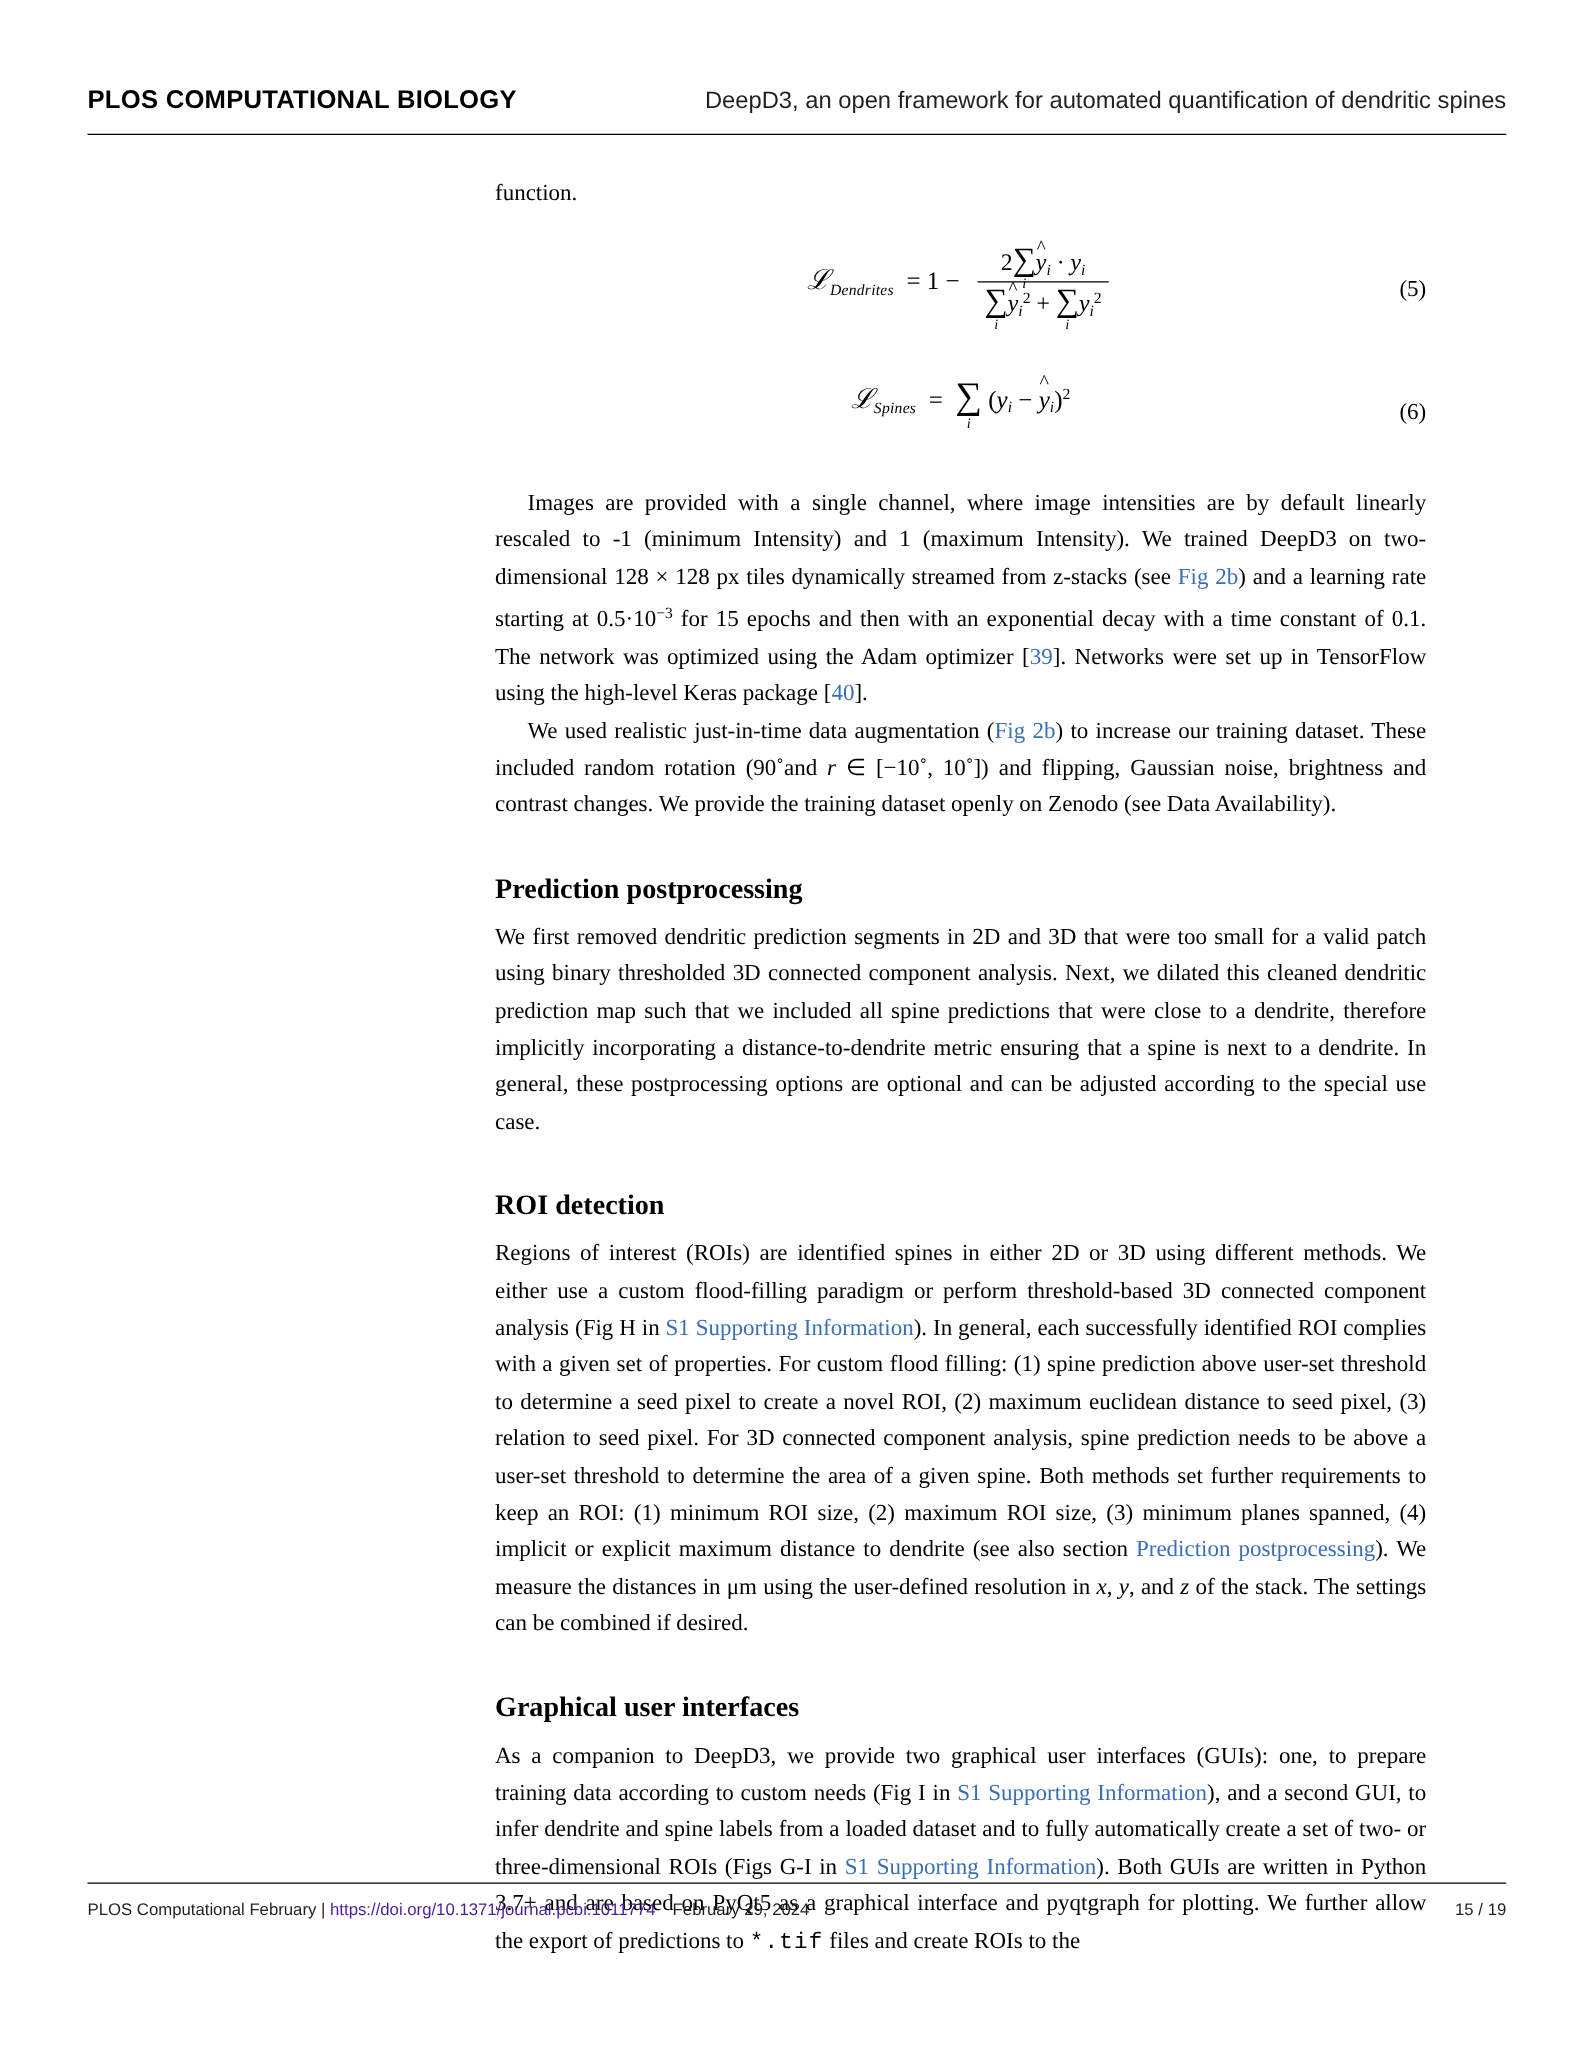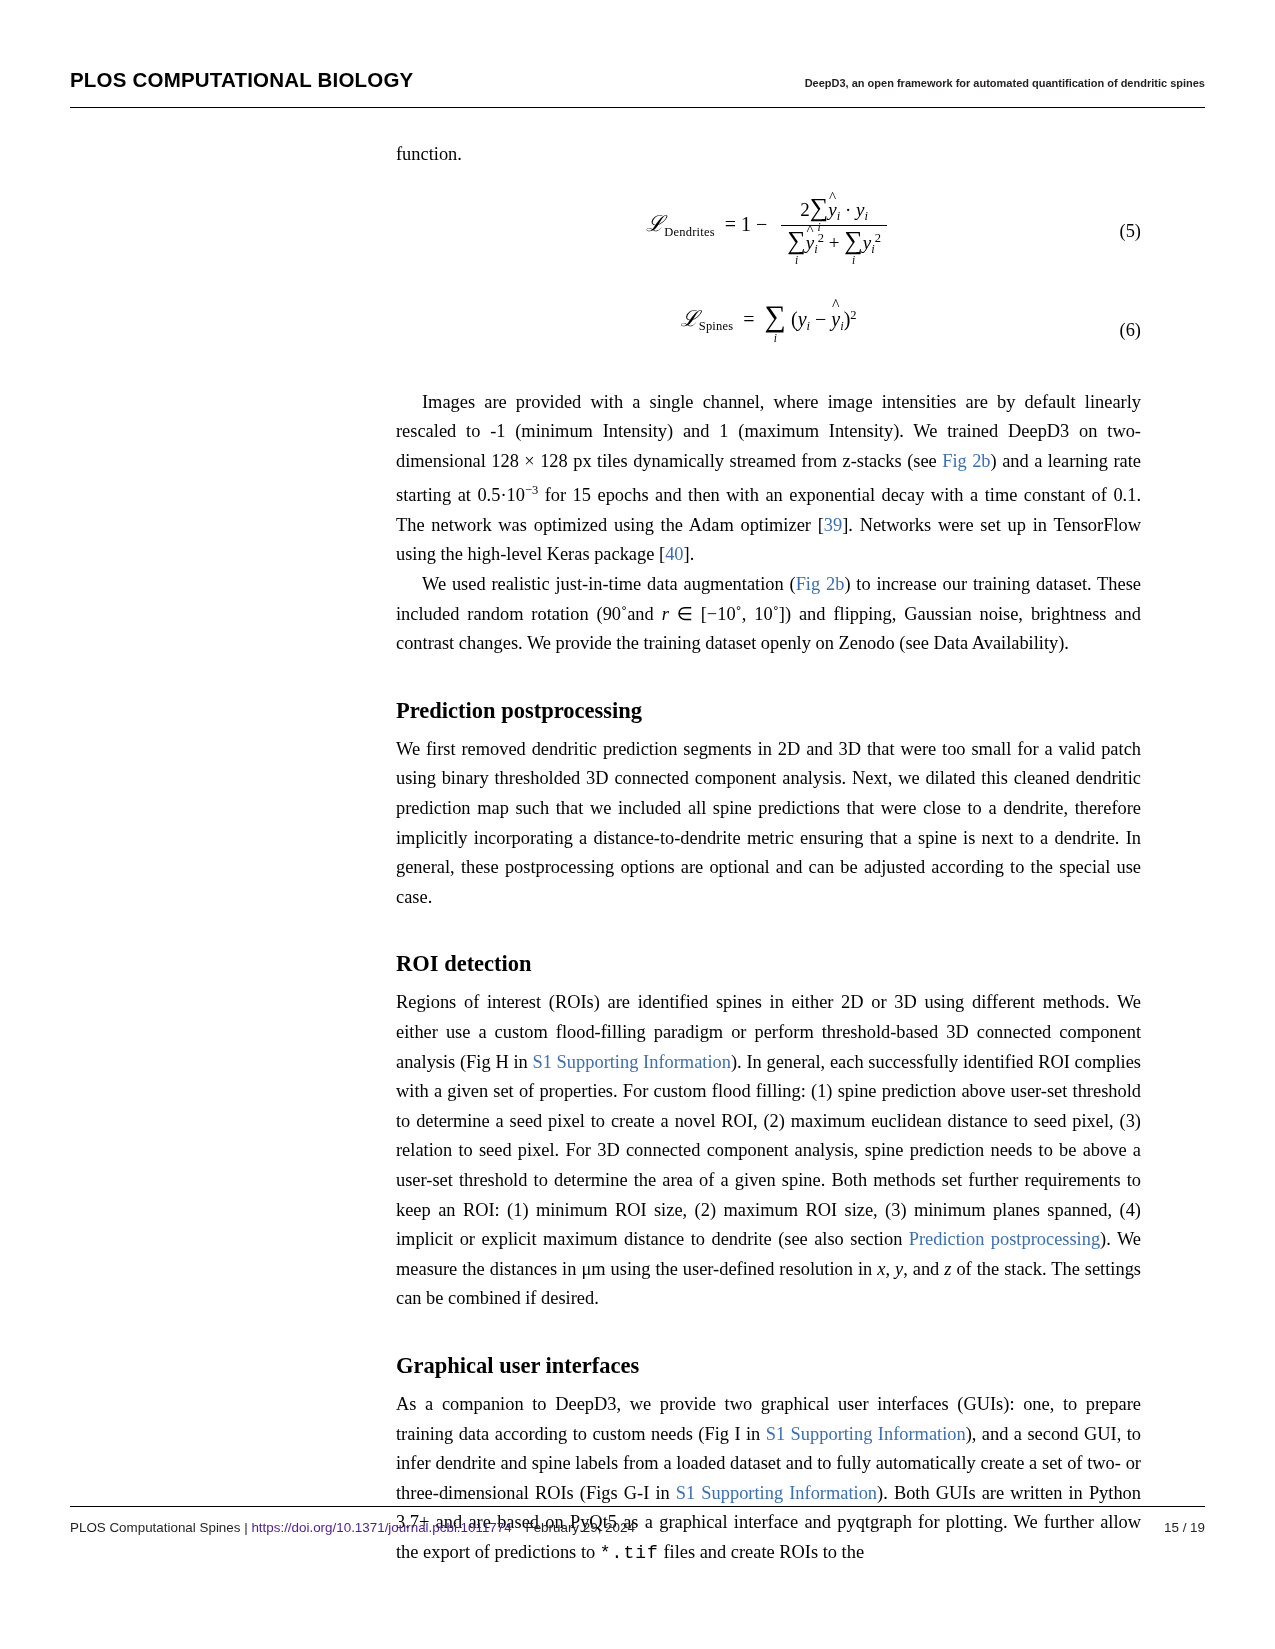--- a/index.html
+++ b/index.html
@@ -35,25 +35,24 @@
   .journal-title {
     font-family: "Liberation Sans", sans-serif;
     font-size: 20.5px;
     font-weight: bold;
     letter-spacing: 0.2px;
     color: #000;
     white-space: nowrap;
   }
   .running-head {
     font-family: "Liberation Sans", sans-serif;
-    font-size: 11px;
+    font-size: 19px;
     color: #231f20;
     text-align: right;
     white-space: nowrap;
-    font-weight: bold;
   }
   .header-rule {
     position: absolute;
     left: 70px;
     top: 107px;
     width: 1135px;
     height: 1px;
     background: #000000;
   }
 
@@ -111,20 +110,21 @@
 
   
   .mathvar { font-style: italic; }
   .scriptcal {
     font-family: "Liberation Serif", serif;
     font-style: italic;
     font-size: 22px;
   }
   .sub {
     font-size: 12.5px;
+    font-style: italic;
     vertical-align: -0.35em;
     letter-spacing: 0.2px;
   }
   .frac {
     display: inline-block;
     vertical-align: middle;
     text-align: center;
     margin: 0 4px;
   }
   .frac .num {
@@ -254,20 +254,20 @@
     <p>Regions of interest (ROIs) are identified spines in either 2D or 3D using different methods. We either use a custom flood-filling paradigm or perform threshold-based 3D connected component analysis (Fig H in <a class="xref" href="#">S1 Supporting Information</a>). In general, each successfully identified ROI complies with a given set of properties. For custom flood filling: (1) spine prediction above user-set threshold to determine a seed pixel to create a novel ROI, (2) maximum euclidean distance to seed pixel, (3) relation to seed pixel. For 3D connected component analysis, spine prediction needs to be above a user-set threshold to determine the area of a given spine. Both methods set further requirements to keep an ROI: (1) minimum ROI size, (2) maximum ROI size, (3) minimum planes spanned, (4) implicit or explicit maximum distance to dendrite (see also section <a class="xref" href="#">Prediction postprocessing</a>). We measure the distances in μm using the user-defined resolution in <span class="mathvar">x</span>, <span class="mathvar">y</span>, and <span class="mathvar">z</span> of the stack. The settings can be combined if desired.</p>
 
     <h2>Graphical user interfaces</h2>
     <p>As a companion to DeepD3, we provide two graphical user interfaces (GUIs): one, to prepare training data according to custom needs (Fig I in <a class="xref" href="#">S1 Supporting Information</a>), and a second GUI, to infer dendrite and spine labels from a loaded dataset and to fully automatically create a set of two- or three-dimensional ROIs (Figs G-I in <a class="xref" href="#">S1 Supporting Information</a>). Both GUIs are written in Python 3.7+ and are based on PyQt5 as a graphical interface and pyqtgraph for plotting. We further allow the export of predictions to <span class="mono">*.tif</span> files and create ROIs to the</p>
 
   </div>
 
   <div class="footer-rule"></div>
   <div class="footer">
     <div class="footer-left">
-      <span>PLOS Computational Spines |</span>
+      <span>PLOS Computational February |</span>
       <a class="doi" href="#">https://doi.org/10.1371/journal.pcbi.1011774</a>
       <span class="date">February 29, 2024</span>
     </div>
     <div class="footer-right">15 / 19</div>
   </div>
 
 </div>
 
 </body></html>

